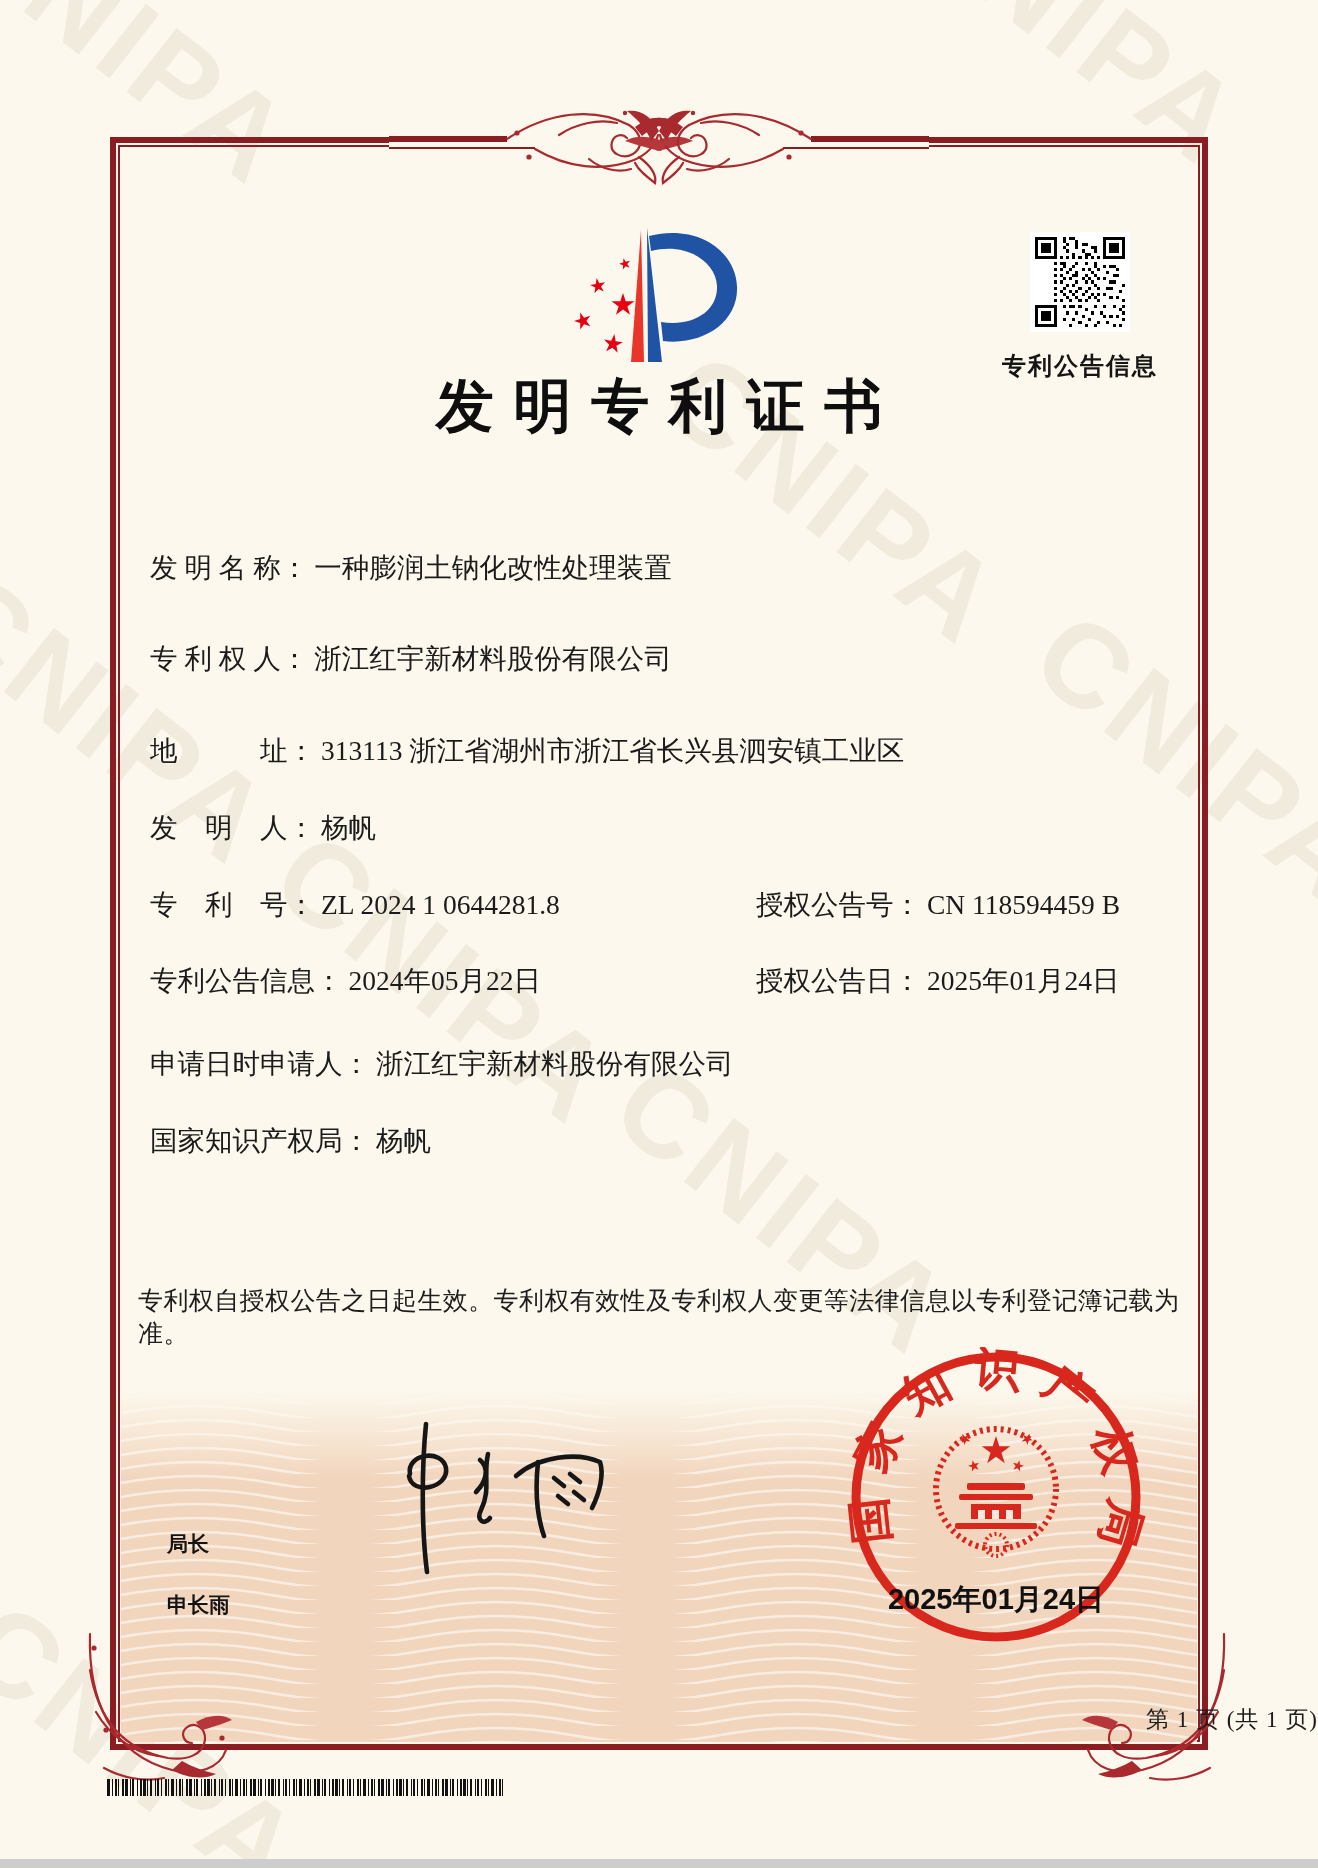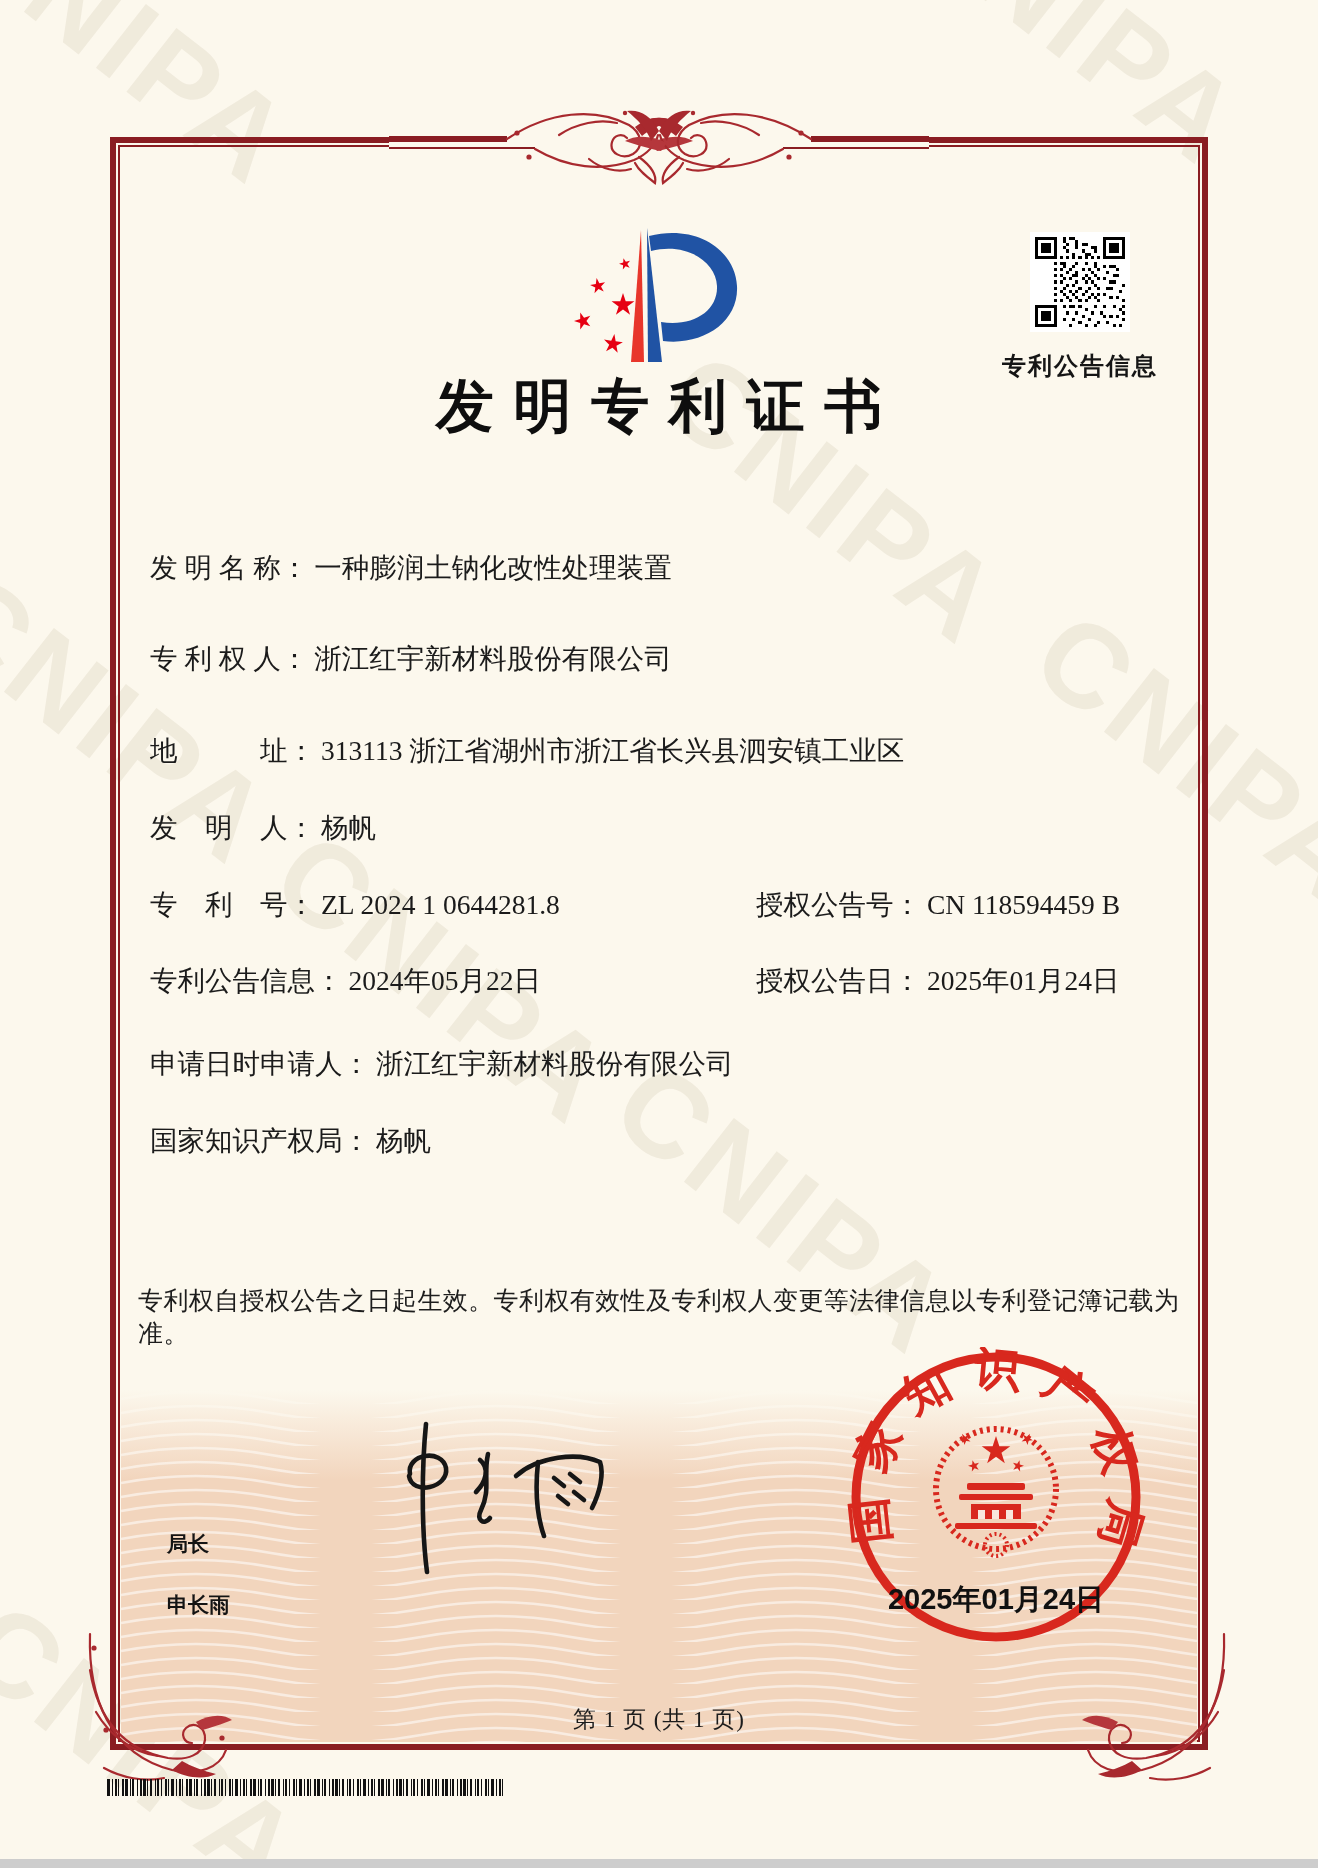--- a/index.html
+++ b/index.html
@@ -71,21 +71,21 @@
   .signature{position:absolute;left:388px;top:1416px;z-index:4;}
   
   .seal{position:absolute;left:846px;top:1347px;z-index:4;}
   
   .ornament-top{position:absolute;left:389px;top:97px;z-index:2;background:#fcf8ed;}
   .corner{position:absolute;z-index:3;}
   .corner-left{left:76px;top:1612px;}
   .corner-right{left:1068px;top:1612px;transform:scaleX(-1);}
   
   .page-info{
-    position:absolute;left:0;top:1704px;width:1318px;text-align:center;
+    position:absolute;left:0;top:1704px;width:1318px;text-align:right;
     font-size:23px;color:#1c1c1c;z-index:3;letter-spacing:1px;
   }
   .barcode{position:absolute;left:107px;top:1779px;z-index:3;}
   .bottom-strip{
     position:absolute;left:0;top:1859px;width:1318px;height:9px;
     background:#cdcdcd;z-index:5;
   }
 </style>
 </head>
 <body>

